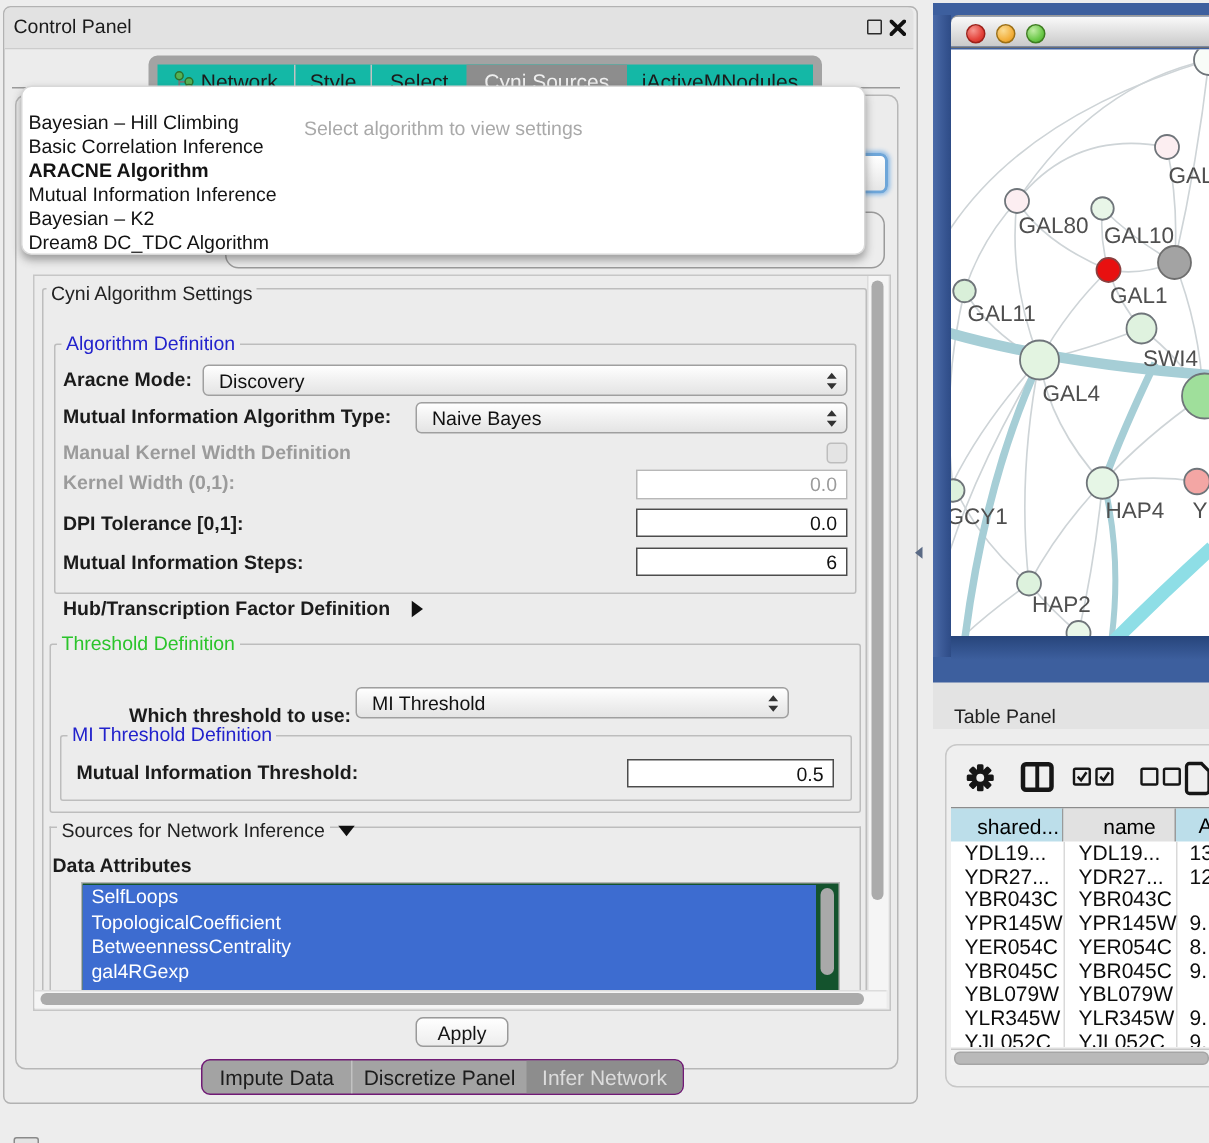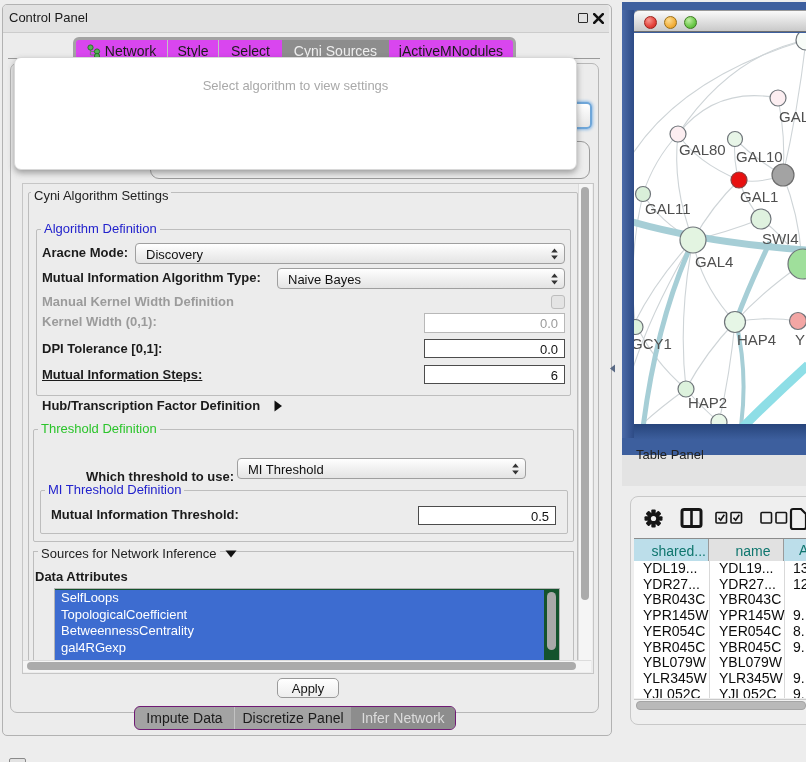--- a/index.html
+++ b/index.html
@@ -28,22 +28,22 @@
      border:1px solid #b2b2b2;border-radius:5px;"></div>
 <div class="abs" style="left:3px;top:5px;width:606px;height:27px;background:#e2e2e2;
      border-bottom:1px solid #cccccc;border-radius:4px 4px 0 0;"></div>
 <div class="abs" style="left:9px;top:10px;font:13px 'Liberation Sans',sans-serif;color:#1a1a1a;">Control Panel</div>
 <div class="abs" style="left:578px;top:13px;width:8px;height:8px;border:1.5px solid #2b2b2b;border-radius:1px;"></div>
 <svg class="abs" style="left:593px;top:13px;" width="11" height="11" viewBox="0 0 11 11">
   <path d="M1.2 1.2 L9.8 9.8 M9.8 1.2 L1.2 9.8" stroke="#111" stroke-width="2.6" stroke-linecap="round"></path>
 </svg>
 
 <div class="abs" style="left:8px;top:58px;width:592px;height:1px;background:#9a9a9a;"></div>
-<div class="abs" style="left:73px;top:37px;width:437px;height:22px;background:#d946ef;
-     border:3px solid #a3a3a3;border-radius:6px;overflow:hidden;display:flex;
+<div class="abs" style="left:99px;top:37px;width:437px;height:22px;background:#14b8a6;
+     border:6px solid #a3a3a3;border-radius:6px;overflow:hidden;display:flex;
      font:14px 'Liberation Sans',sans-serif;color:#1c1c1c;">
   <div style="width:91px;display:flex;align-items:center;justify-content:center;border-right:1px solid #c2c2c2;">
     <svg width="14" height="14" viewBox="0 0 14 14" style="margin-right:4px;">
       <path d="M3.5 4 L3.5 11 M3.5 7.5 L9 7.5 M3.5 11 L9 11" stroke="#777" stroke-width="1.2" fill="none"></path>
       <circle cx="3.5" cy="3.5" r="2.6" fill="#55b155" stroke="#2c702c"></circle>
       <circle cx="10" cy="7.5" r="2.6" fill="#55b155" stroke="#2c702c"></circle>
       <circle cx="10" cy="12" r="2.6" fill="#55b155" stroke="#2c702c"></circle>
     </svg>Network</div>
   <div style="width:50px;display:flex;align-items:center;justify-content:center;border-right:1px solid #c2c2c2;">Style</div>
   <div style="width:63px;display:flex;align-items:center;justify-content:center;">Select</div>
@@ -93,21 +93,21 @@
 <div class="lbl gray" style="left:42px;top:314px;">Kernel Width (0,1):</div>
 <div class="tfield" style="left:424px;top:313px;width:139px;height:18px;border:1px solid #b8b8b8;">
   <span style="color:#9b9b9b;">0.0</span>
     </div>
 
 <div class="lbl" style="left:42px;top:341px;">DPI Tolerance [0,1]:</div>
 <div class="tfield" style="left:424px;top:339px;width:139px;height:17px;border:1.5px solid #4c4c4c;">
   <span>0.0</span>
     </div>
 
-<div class="lbl" style="left:42px;top:367px;text-decoration:underline;">Mutual Information Steps:</div>
+<div class="lbl" style="left:42px;top:367px;">Mutual Information Steps:</div>
 <div class="tfield" style="left:424px;top:365px;width:139px;height:17px;border:1.5px solid #4c4c4c;">
   <span>6</span>
     </div>
 
 <div class="lbl" style="left:42px;top:398px;">Hub/Transcription Factor Definition</div>
 <svg class="abs" style="left:273px;top:399px;" width="10" height="14" viewBox="0 0 10 14">
   <path d="M1.5 1.5 L9 7 L1.5 12.5 Z" fill="#111"></path>
     </svg>
 
 <div class="gbox" style="left:33px;top:429px;width:539px;height:111px;"></div>
@@ -148,20 +148,28 @@
 
 <div class="abs" style="left:578px;top:184px;width:13px;height:476px;background:#f5f5f5;border-left:1px solid #dcdcdc;"></div>
 <div class="abs" style="left:581px;top:187px;width:8px;height:413px;background:#ababab;border-radius:4px;"></div>
 <div class="abs" style="left:23px;top:660px;width:568px;height:11px;background:#f5f5f5;border-top:1px solid #dcdcdc;"></div>
 <div class="abs" style="left:27px;top:662px;width:549px;height:8px;background:#ababab;border-radius:4px;"></div>
 
 <div class="abs" style="left:14px;top:57px;width:561px;height:111px;background:#ffffff;
      border-radius:7px;box-shadow:0 3px 6px rgba(60,60,60,0.45);border:1px solid #d8d8d8;
      font:13px 'Liberation Sans',sans-serif;color:#131313;">
   <div style="position:absolute;left:0;top:20px;width:100%;text-align:center;color:#a9a9a9;">Select algorithm to view settings</div>
+  <div style="position:absolute;left:4px;top:16px;line-height:16px;white-space:nowrap;">
+    Bayesian – Hill Climbing<br>
+    Basic Correlation Inference<br>
+    <b>ARACNE Algorithm</b><br>
+    Mutual Information Inference<br>
+    Bayesian – K2<br>
+    Dream8 DC_TDC Algorithm
+  </div>
 </div>
 
 <div class="abs" style="left:277px;top:678px;width:60px;height:18px;border:1px solid #9a9a9a;border-radius:5px;
      background:linear-gradient(#ffffff,#ededed);display:flex;align-items:center;justify-content:center;
      font:13px 'Liberation Sans',sans-serif;color:#141414;">Apply</div>
 
 <div class="abs" style="left:134px;top:706px;width:320px;height:22px;background:#a3a3a3;
      border:1px solid #701a75;border-radius:6px;overflow:hidden;display:flex;
      font:14px 'Liberation Sans',sans-serif;color:#1c1c1c;">
   <div style="width:99px;display:flex;align-items:center;justify-content:center;border-right:1px solid #c2c2c2;">Impute Data</div>
@@ -249,21 +257,21 @@
     <text x="762" y="244">SWI4</text>
     <text x="695" y="267">GAL4</text>
     <text x="631" y="349">GCY1</text>
     <text x="737" y="345">HAP4</text>
     <text x="795" y="345">Y</text>
     <text x="688" y="408">HAP2</text>
   </g>
 </svg>
 
 <div class="abs" style="left:622px;top:455px;width:184px;height:31px;background:#e3e3e3;"></div>
-<div class="abs" style="left:636px;top:447px;font:13px 'Liberation Sans',sans-serif;color:#222;">Table Panel</div>
+<div class="abs" style="left:636px;top:470px;font:13px 'Liberation Sans',sans-serif;color:#222;">Table Panel</div>
 
 <div class="abs" style="left:630px;top:496px;width:182px;height:227px;background:#efefef;
      border:1px solid #c8c8c8;border-radius:8px;"></div>
 
 <svg class="abs" style="left:630px;top:496px;" width="176" height="44" viewBox="0 0 176 44">
 
   <g transform="translate(23.5,22.5)" fill="#161616">
     <g>
       <rect x="-2.2" y="-9" width="4.4" height="18" rx="1"></rect>
       <rect x="-2.2" y="-9" width="4.4" height="18" rx="1" transform="rotate(45)"></rect>
@@ -285,21 +293,21 @@
   </g>
   <g fill="none" stroke="#161616" stroke-width="1.7">
     <path d="M88.5 21.8 L90.7 24.2 L94.3 18.8"></path>
     <path d="M103.5 21.8 L105.7 24.2 L109.3 18.8"></path>
   </g>
 
   <path d="M163 13 h8 l5 5 v13 a2 2 0 0 1 -2 2 h-11 a2 2 0 0 1 -2 -2 v-16 a2 2 0 0 1 2 -2 z" fill="none" stroke="#161616" stroke-width="2.2"></path>
 </svg>
 
 <div class="abs" style="left:634px;top:538px;width:172px;height:25px;border-top:1px solid #8c8c8c;
-     border-bottom:1px solid #8c8c8c;display:flex;font:14px 'Liberation Sans',sans-serif;color:#0f766e;box-sizing:border-box;">
+     border-bottom:1px solid #8c8c8c;display:flex;font:14px 'Liberation Sans',sans-serif;color:#000000;box-sizing:border-box;">
   <div style="width:75px;background:#bcdeea;display:flex;align-items:center;justify-content:flex-end;border-right:1px solid #9a9a9a;box-sizing:border-box;padding-right:2px;">shared...</div>
   <div style="width:75px;background:#e1e1e1;display:flex;align-items:center;justify-content:center;border-right:1px solid #9a9a9a;box-sizing:border-box;padding-left:14px;">name</div>
   <div style="flex:1;background:#bcdeea;position:relative;">
         <span style="position:absolute;left:15px;top:3px;">A</span>
       </div>
 </div>
 
 <div class="abs" style="left:634px;top:561px;width:172px;height:137px;background:#fff;overflow:hidden;
      font:14px 'Liberation Sans',sans-serif;color:#0c0c0c;padding-top:3px;box-sizing:border-box;">
   <div class="abs" style="left:75px;top:0;width:1px;height:138px;background:#d9d9d9;"></div>

